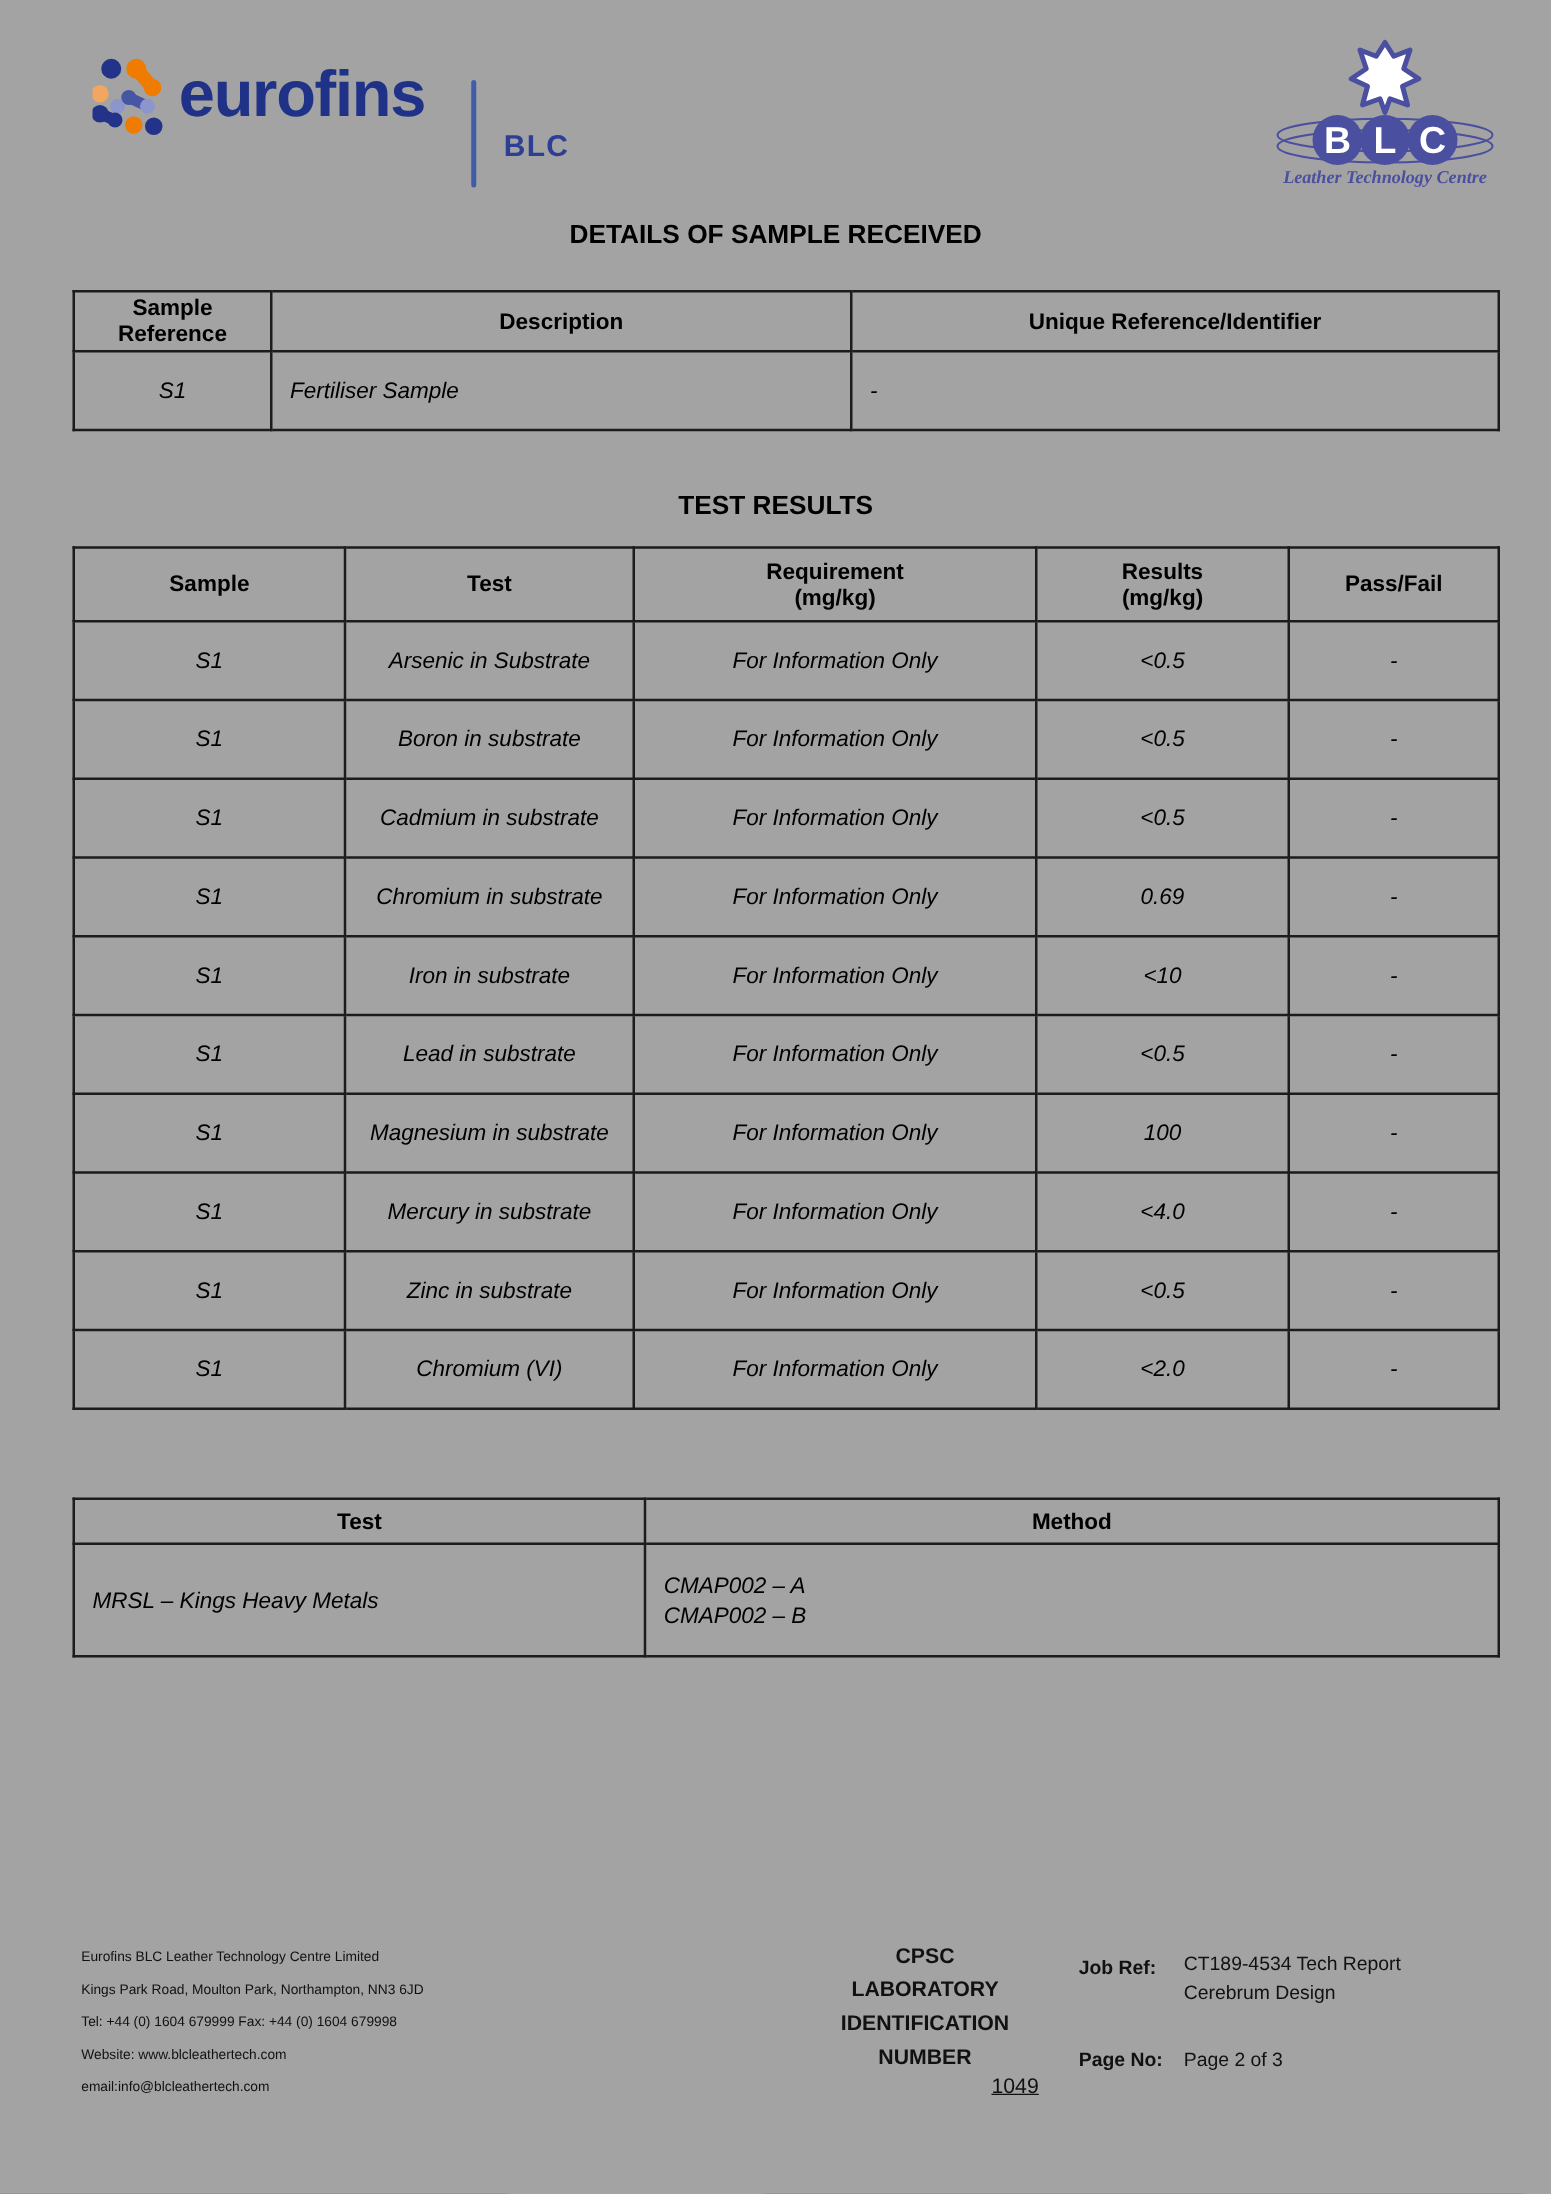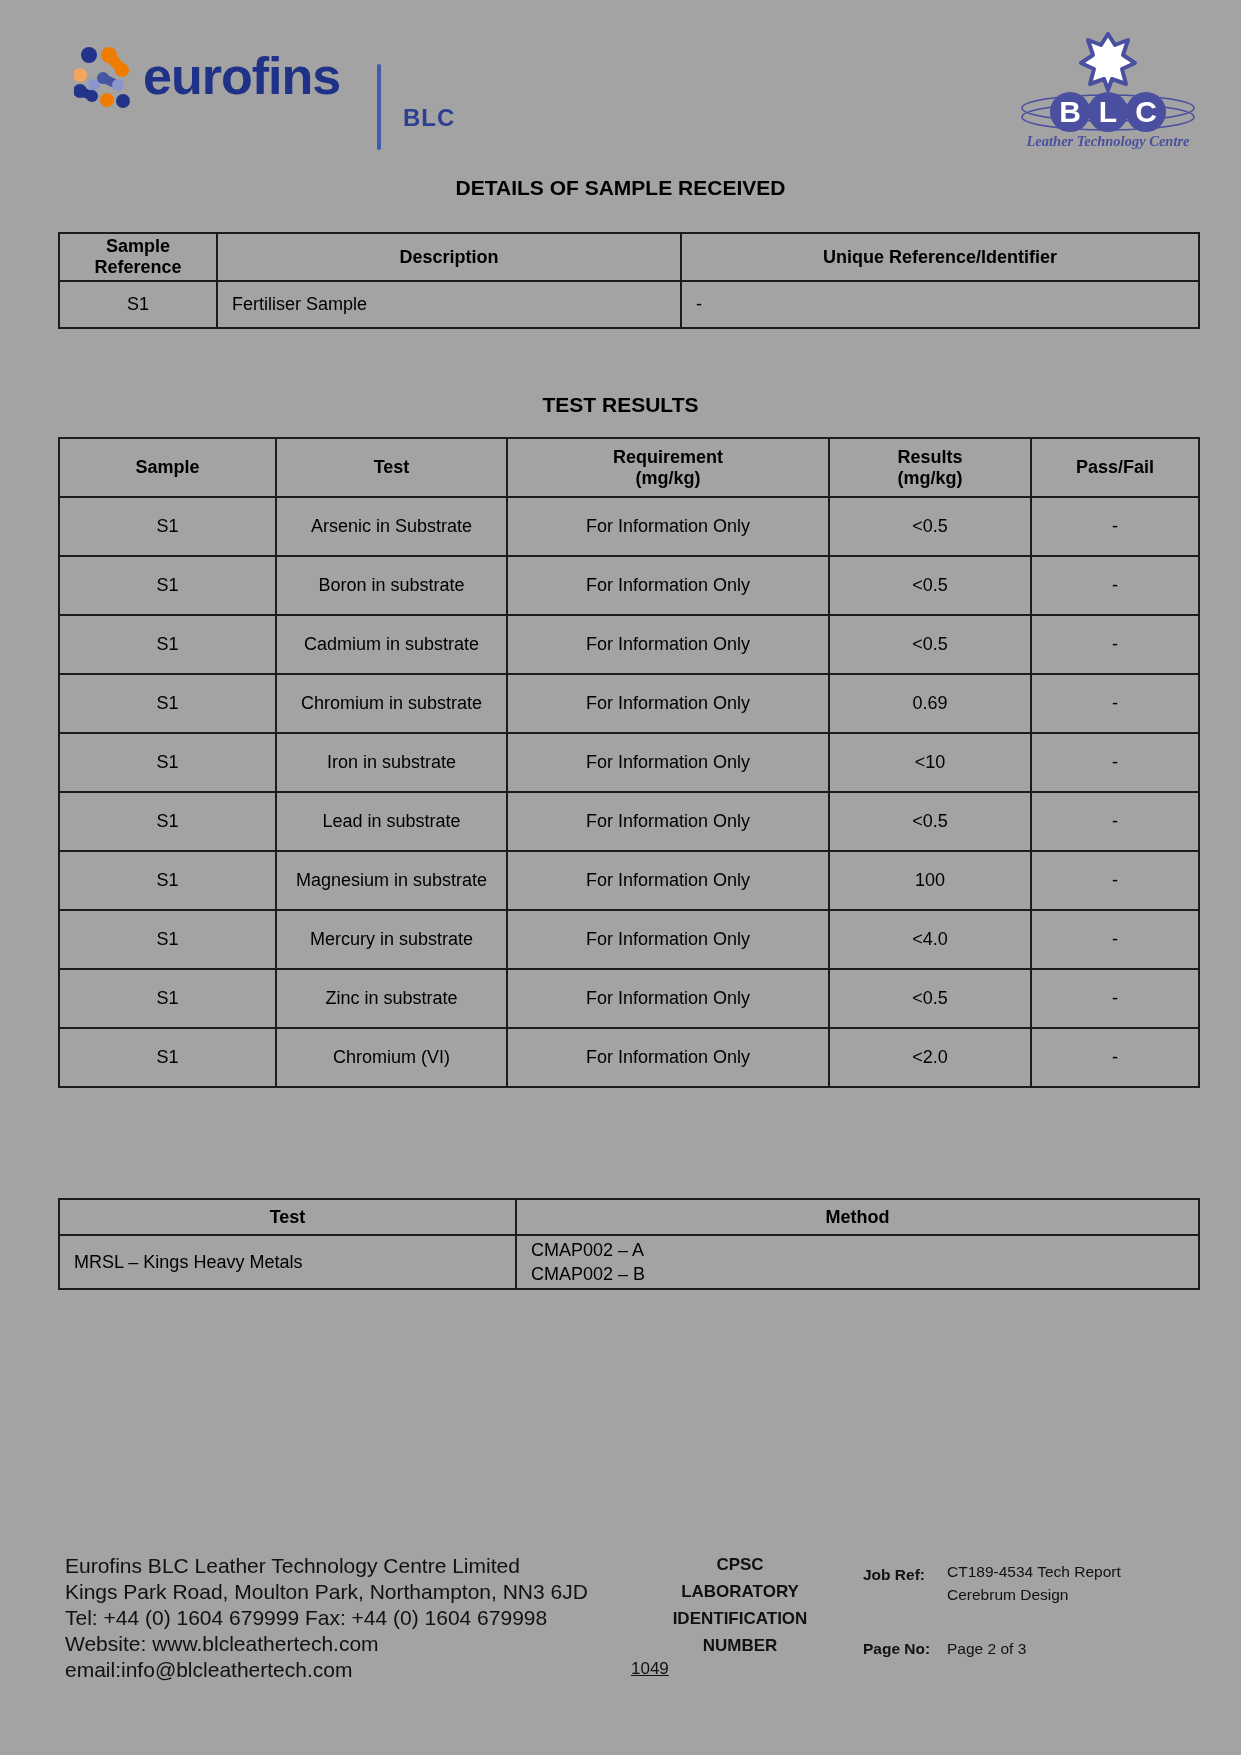--- a/index.html
+++ b/index.html
@@ -23,21 +23,21 @@
     left:0; width:1241px; text-align:center; font-weight:bold; font-size:21px; color:#000;
   }
   #title-sample{ top:176px; }
   #title-results{ top:393px; }
   #title-methods{ top:1146px; }
 
   
   table{ border-collapse:collapse; table-layout:fixed; font-size:18px; color:#000; }
   th,td{ border:2px solid #1c1c1c; vertical-align:middle; white-space:pre-line; overflow:hidden; }
   th{ font-weight:bold; text-align:center; padding:2px 10px; }
-  td{ padding:2px 10px; }
+  td{ padding:20px 10px;font-style:italic; }
 
   #sample-table{ left:58px; top:232px; width:1140px; }
   #sample-table col:nth-child(1){width:158px;} #sample-table col:nth-child(2){width:464px;} #sample-table col:nth-child(3){width:518px;}
   #sample-table thead tr{ height:48px; }
   #sample-table tbody tr{ height:47px; }
   #sample-table td:nth-child(1){ text-align:center; }
   #sample-table td:nth-child(2), #sample-table td:nth-child(3){ text-align:left; padding-left:14px; }
 
   #results-table{ left:58px; top:437px; width:1140px; }
   #results-table col:nth-child(1){width:217px;} #results-table col:nth-child(2){width:231px;}
@@ -47,26 +47,26 @@
   #results-table tbody tr{ height:59px; }
   #results-table td{ text-align:center; }
 
   #methods-table{ left:58px; top:1198px; width:1140px; }
   #methods-table col:nth-child(1){width:457px;} #methods-table col:nth-child(2){width:683px;}
   #methods-table thead tr{ height:36px; }
   #methods-table tbody tr{ height:50px; }
   #methods-table td{ text-align:left; padding-left:14px; line-height:24px; }
 
   
-  .footer-address{ left:65px; top:1553px; font-size:21px; line-height:26px; color:#111; }
+  .footer-address{ left:65px; top:1553px; font-size:11px; line-height:26px; color:#111; }
   .footer-cpsc{
     left:640px; top:1551px; width:200px; text-align:center; font-weight:bold;
     font-size:17px; line-height:27px; white-space:pre-line; color:#111;
   }
-  .footer-cpsc-num{ left:631px; top:1659px; width:200px; text-align:left; font-size:17px; color:#111;text-decoration:underline; }
+  .footer-cpsc-num{ left:631px; top:1659px; width:200px; text-align:right; font-size:17px; color:#111;text-decoration:underline; }
   .footer-label{ font-weight:bold; font-size:15.5px; color:#111;text-align:right; }
   .footer-value{ font-size:15.5px; color:#111; }
   #job-ref-label{ left:863px; top:1566px; }
   #job-ref-value{ left:947px; top:1561px; width:245px; line-height:22.5px; }
   #page-no-label{ left:863px; top:1640px; }
   #page-no-value{ left:947px; top:1640px; }
 </style>
 </head>
 <body>
 

